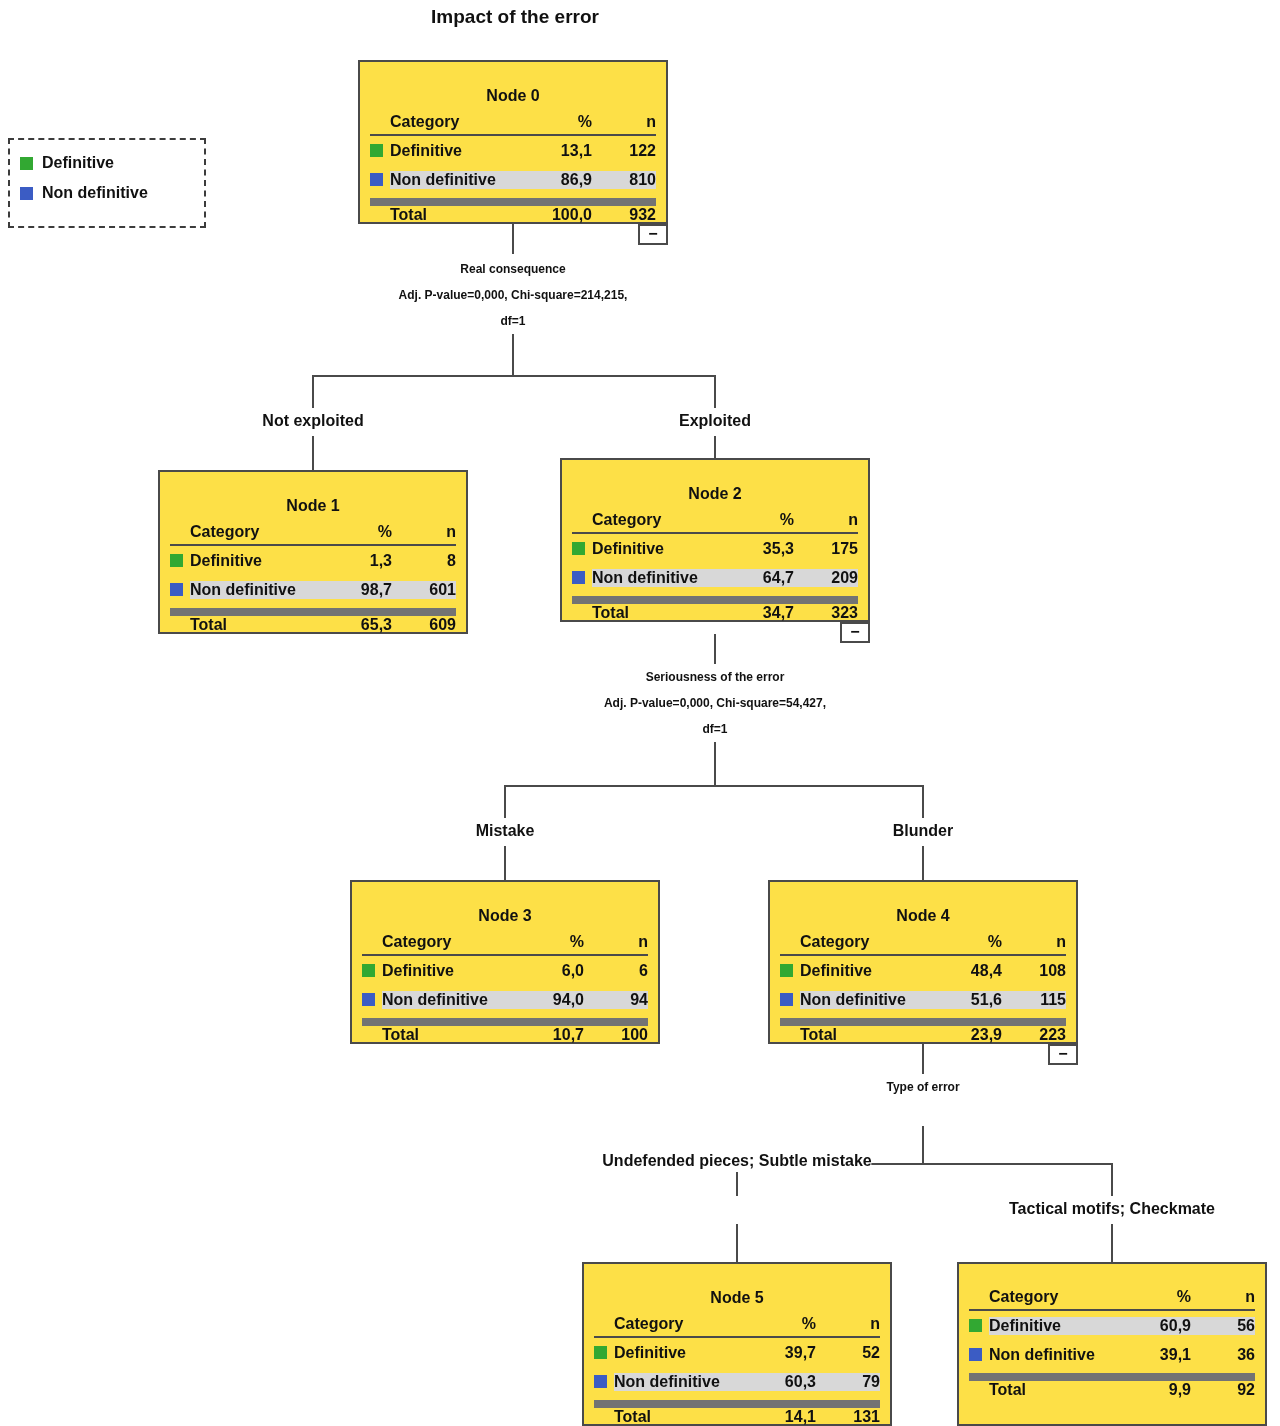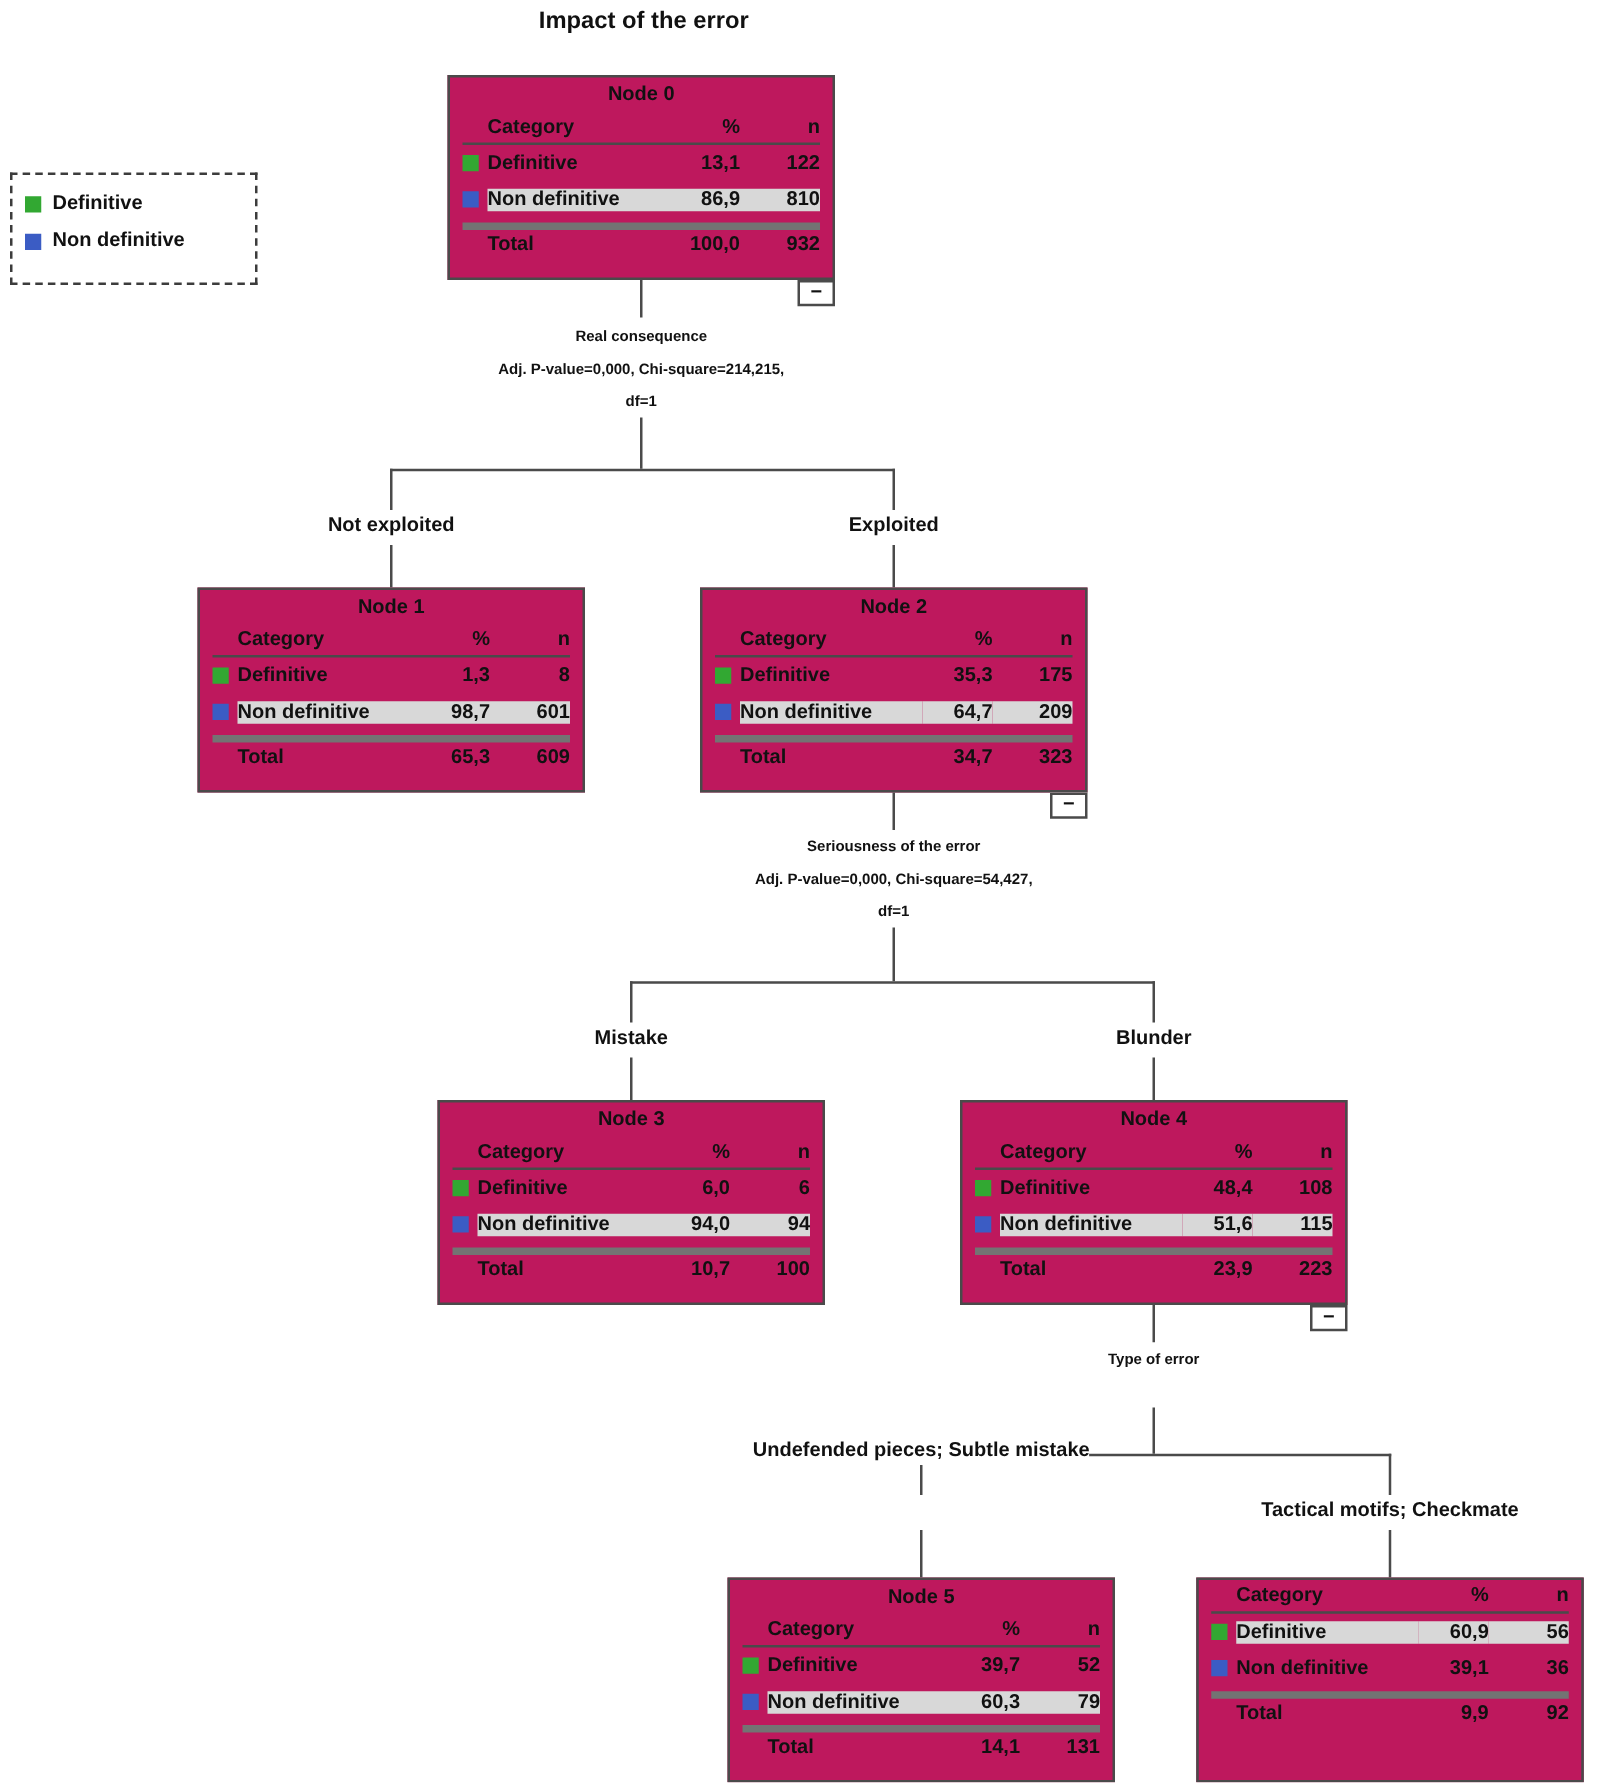--- a/index.html
+++ b/index.html
@@ -17,34 +17,34 @@
     position:absolute; left:8px; top:138px; width:198px; height:90px;
     border:2px dashed #3c3c3c; padding:14px 10px;
     display:flex; flex-direction:column; gap:12px; background:#fff;
   }
   .legend-item { display:flex; align-items:center; gap:9px; font-size:16px; }
 
   .swatch { width:13px; height:13px; display:inline-block; flex:none; background:#999; }
 
   .node {
     position:absolute; width:310px; height:164px;
-    border:2px solid #4a4a4a; background:#be185d; padding:0 10px 0;
+    border:2px solid #4a4a4a; background:#fde047; padding:20px 10px 0;
   }
   .node-title { text-align:center; font-size:16px; line-height:27px; }
   .node-header { display:flex; align-items:center; height:27px; border-bottom:2px solid #4a4a4a; font-size:16px; }
   .node-header .cell-label, .node-total .cell-label { flex:1; padding-left:20px; }
   .cell-pct { width:56px; text-align:right; }
   .cell-n { width:64px; text-align:right; }
   .node-row { display:flex; align-items:center; height:29px; font-size:16px; }
   .node-row .swatch { margin-right:7px; }
   .node-row .cell-label { flex:1; }
   .node-row.highlight .cell-label,
   .node-row.highlight .cell-pct,
   .node-row.highlight .cell-n { background:#d8d8d8; }
-  .node-total { display:flex; align-items:center; height:30px; border-top:6px solid #737373; margin-top:4px; font-size:16px; }
+  .node-total { display:flex; align-items:flex-start; height:30px; border-top:8px solid #737373; margin-top:4px; font-size:16px; }
 
   .collapse-btn {
     position:absolute; right:-2px; bottom:-23px; width:30px; height:21px;
     border:2px solid #4a4a4a; background:#fff; font-size:16px; line-height:16px;
     text-align:center; cursor:pointer;
   }
 
   .vline { position:absolute; width:2px; background:#4a4a4a; }
   .hline { position:absolute; height:2px; background:#4a4a4a; }
 
@@ -130,21 +130,21 @@
       <span class="cell-pct">98,7</span>
       <span class="cell-n">601</span>
     </div>
     <div class="node-total">
       <span class="cell-label">Total</span>
       <span class="cell-pct">65,3</span>
       <span class="cell-n">609</span>
     </div>
   </div>
 
-  <div class="node" style="left:560px;top:470px">
+  <div class="node" style="left:560px;top:458px">
     <div class="node-title">Node 2</div>
     <div class="node-header">
       <span class="cell-label">Category</span>
       <span class="cell-pct">%</span>
       <span class="cell-n">n</span>
     </div>
     <div class="node-row">
       <span class="swatch" style="background-color: rgb(50, 168, 50);"></span>
       <span class="cell-label">Definitive</span>
       <span class="cell-pct">35,3</span>

